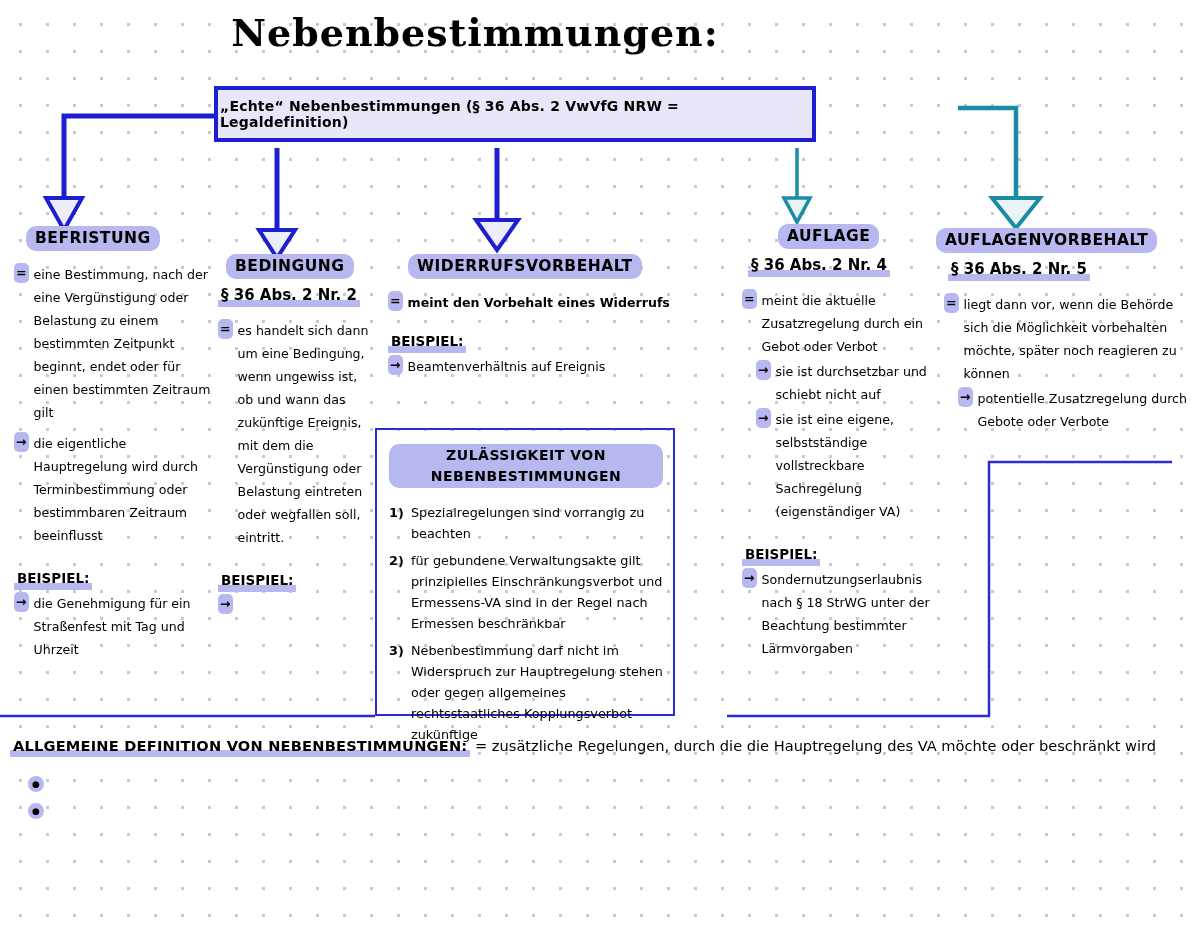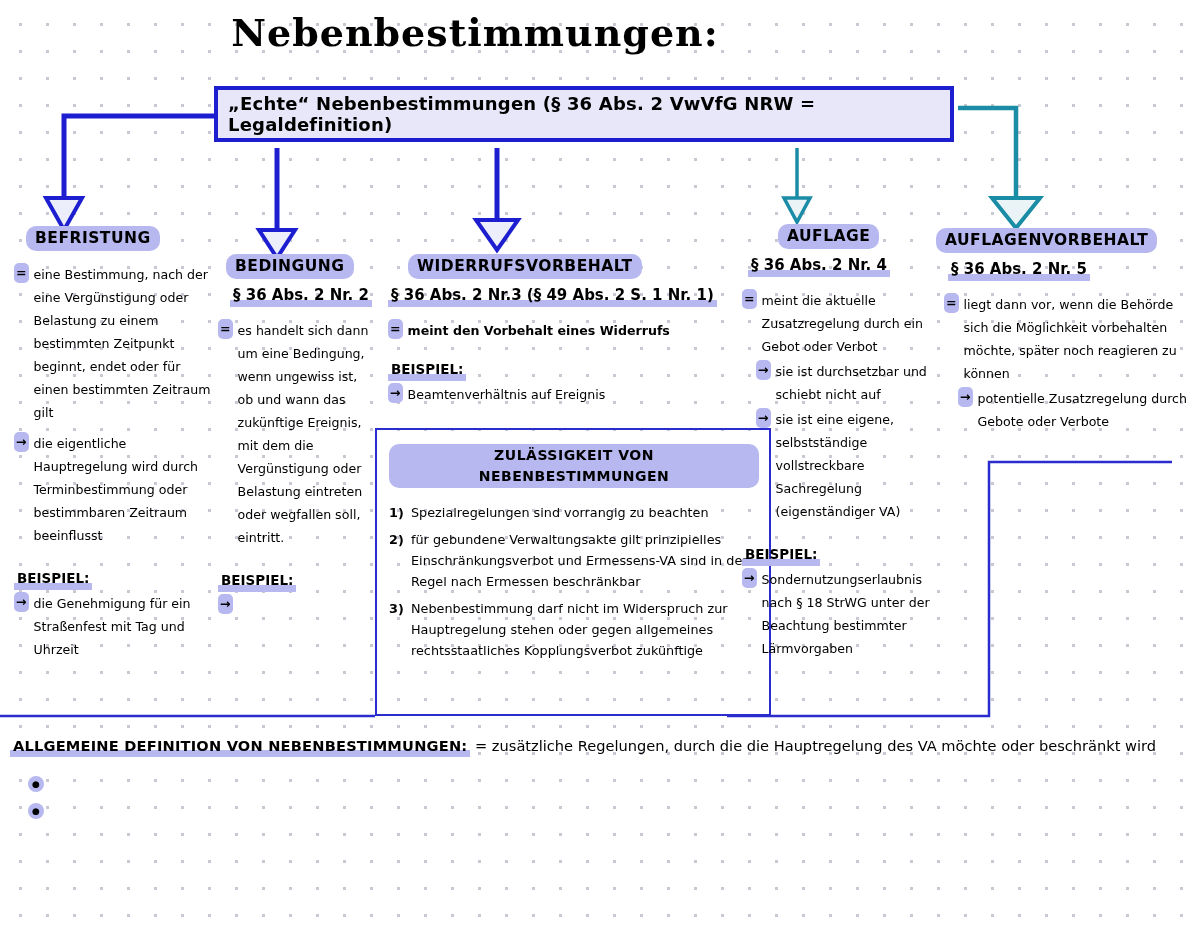--- a/index.html
+++ b/index.html
@@ -11,24 +11,24 @@
     background-size:27px 27px; background-position:7px 11px;
   }
   #connectors { position:absolute; left:0; top:0; z-index:1; pointer-events:none; }
 
   .title {
     position:absolute; left:225px; top:10px; width:500px; text-align:center;
     font-family:"DejaVu Serif", serif; font-weight:700; font-size:38px;
     letter-spacing:1px; z-index:2; margin:0;
   }
   .root-box {
-    position:absolute; left:214px; top:86px; width:740px; height:56px;
+    position:absolute; left:214px; top:86px; width:602px; height:56px;
     border:4px solid #1c1ecf; background:#e7e7f9; z-index:2;
-    display:flex; align-items:center; padding-left:10px; box-sizing:border-box;
-    font-size:18px; font-weight:700; letter-spacing:0.2px;
+    display:flex; align-items:center; padding-left:2px; box-sizing:border-box;
+    font-size:14px; font-weight:700; letter-spacing:0.2px;
   }
 
   .col { position:absolute; z-index:2; font-size:12.6px; line-height:23px; }
   .pill {
     display:inline-block; background:#b6b8ef; border-radius:10px;
     padding:1px 9px; font-weight:700; font-size:15.5px; letter-spacing:0.5px;
   }
   .statute { font-weight:700; font-size:15px; margin-top:5px; }
   .ul {
     display:inline-block;
@@ -40,21 +40,21 @@
   .para.tight { margin-top:2px; }
   .mark {
     flex:0 0 auto; background:#b6b8ef; border-radius:5px; padding:0 2px;
     font-weight:700; margin-right:5px; height:20px; line-height:20px;
     align-self:flex-start;
   }
   .ptext { flex:1 1 auto; }
   .indent { margin-left:14px; }
 
   .zbox {
-    position:absolute; left:375px; top:428px; width:396px; height:288px;
+    position:absolute; left:375px; top:428px; width:300px; height:288px;
     border:2.5px solid #2a2ccd; box-sizing:border-box; z-index:2;
     padding:14px 10px 0 12px; font-size:12.8px; line-height:21px;
   }
   .zbox .pill { font-size:14px; }
   .zitem { display:flex; margin-top:6px; }
   .znum { flex:0 0 22px; font-weight:700; }
 
   .footer { position:absolute; left:10px; top:735px; width:1186px; z-index:2; font-size:14.6px; line-height:22px; }
   .f-line1 { margin-bottom:16px; }
   .f-line1 .ul { font-weight:700; letter-spacing:0.2px; }
@@ -109,35 +109,34 @@
     </div>
     <div class="bsp"><span class="ul">BEISPIEL:</span></div>
     <div class="para tight">
       <span class="mark">→</span>
       <span class="ptext">die Genehmigung für ein Straßenfest mit Tag und Uhrzeit</span>
     </div>
   </div>
 
   <div class="col" style="left:218px; top:254px; width:158px;">
     <div style="margin-left:8px;"><span class="pill">BEDINGUNG</span></div>
-    <div class="statute" style="margin-left:12px;"><span class="ul">§ 36 Abs. 2 Nr. 2</span></div>
+    <div class="statute" style="margin-left:0;"><span class="ul">§ 36 Abs. 2 Nr. 2</span></div>
     <div class="para" style="margin-top:12px;">
       <span class="mark">=</span>
       <span class="ptext">es handelt sich dann um eine Bedingung, wenn ungewiss ist, ob und wann das zukünftige Ereignis, mit dem die Vergünstigung oder Belastung eintreten oder wegfallen soll, eintritt.</span>
     </div>
     <div class="bsp"><span class="ul">BEISPIEL:</span></div>
     <div class="para tight">
       <span class="mark">→</span>
       <span class="ptext"></span>
     </div>
   </div>
 
   <div class="col" style="left:388px; top:254px; width:335px;">
     <div style="margin-left:20px;"><span class="pill">WIDERRUFSVORBEHALT</span></div>
-    <div class="statute"><span class="ul">§ 36 Abs. 2 Nr.3 (§ 49 Abs. 2 S. 1 Nr. 1)</span></div>
     <div class="para" style="margin-top:12px;">
       <span class="mark">=</span>
       <span class="ptext" style="font-weight:700;">meint den Vorbehalt eines Widerrufs</span>
     </div>
     <div class="bsp" style="margin-top:16px;"><span class="ul">BEISPIEL:</span></div>
     <div class="para tight">
       <span class="mark">→</span>
       <span class="ptext">Beamtenverhältnis auf Ereignis</span>
     </div>
   </div>

